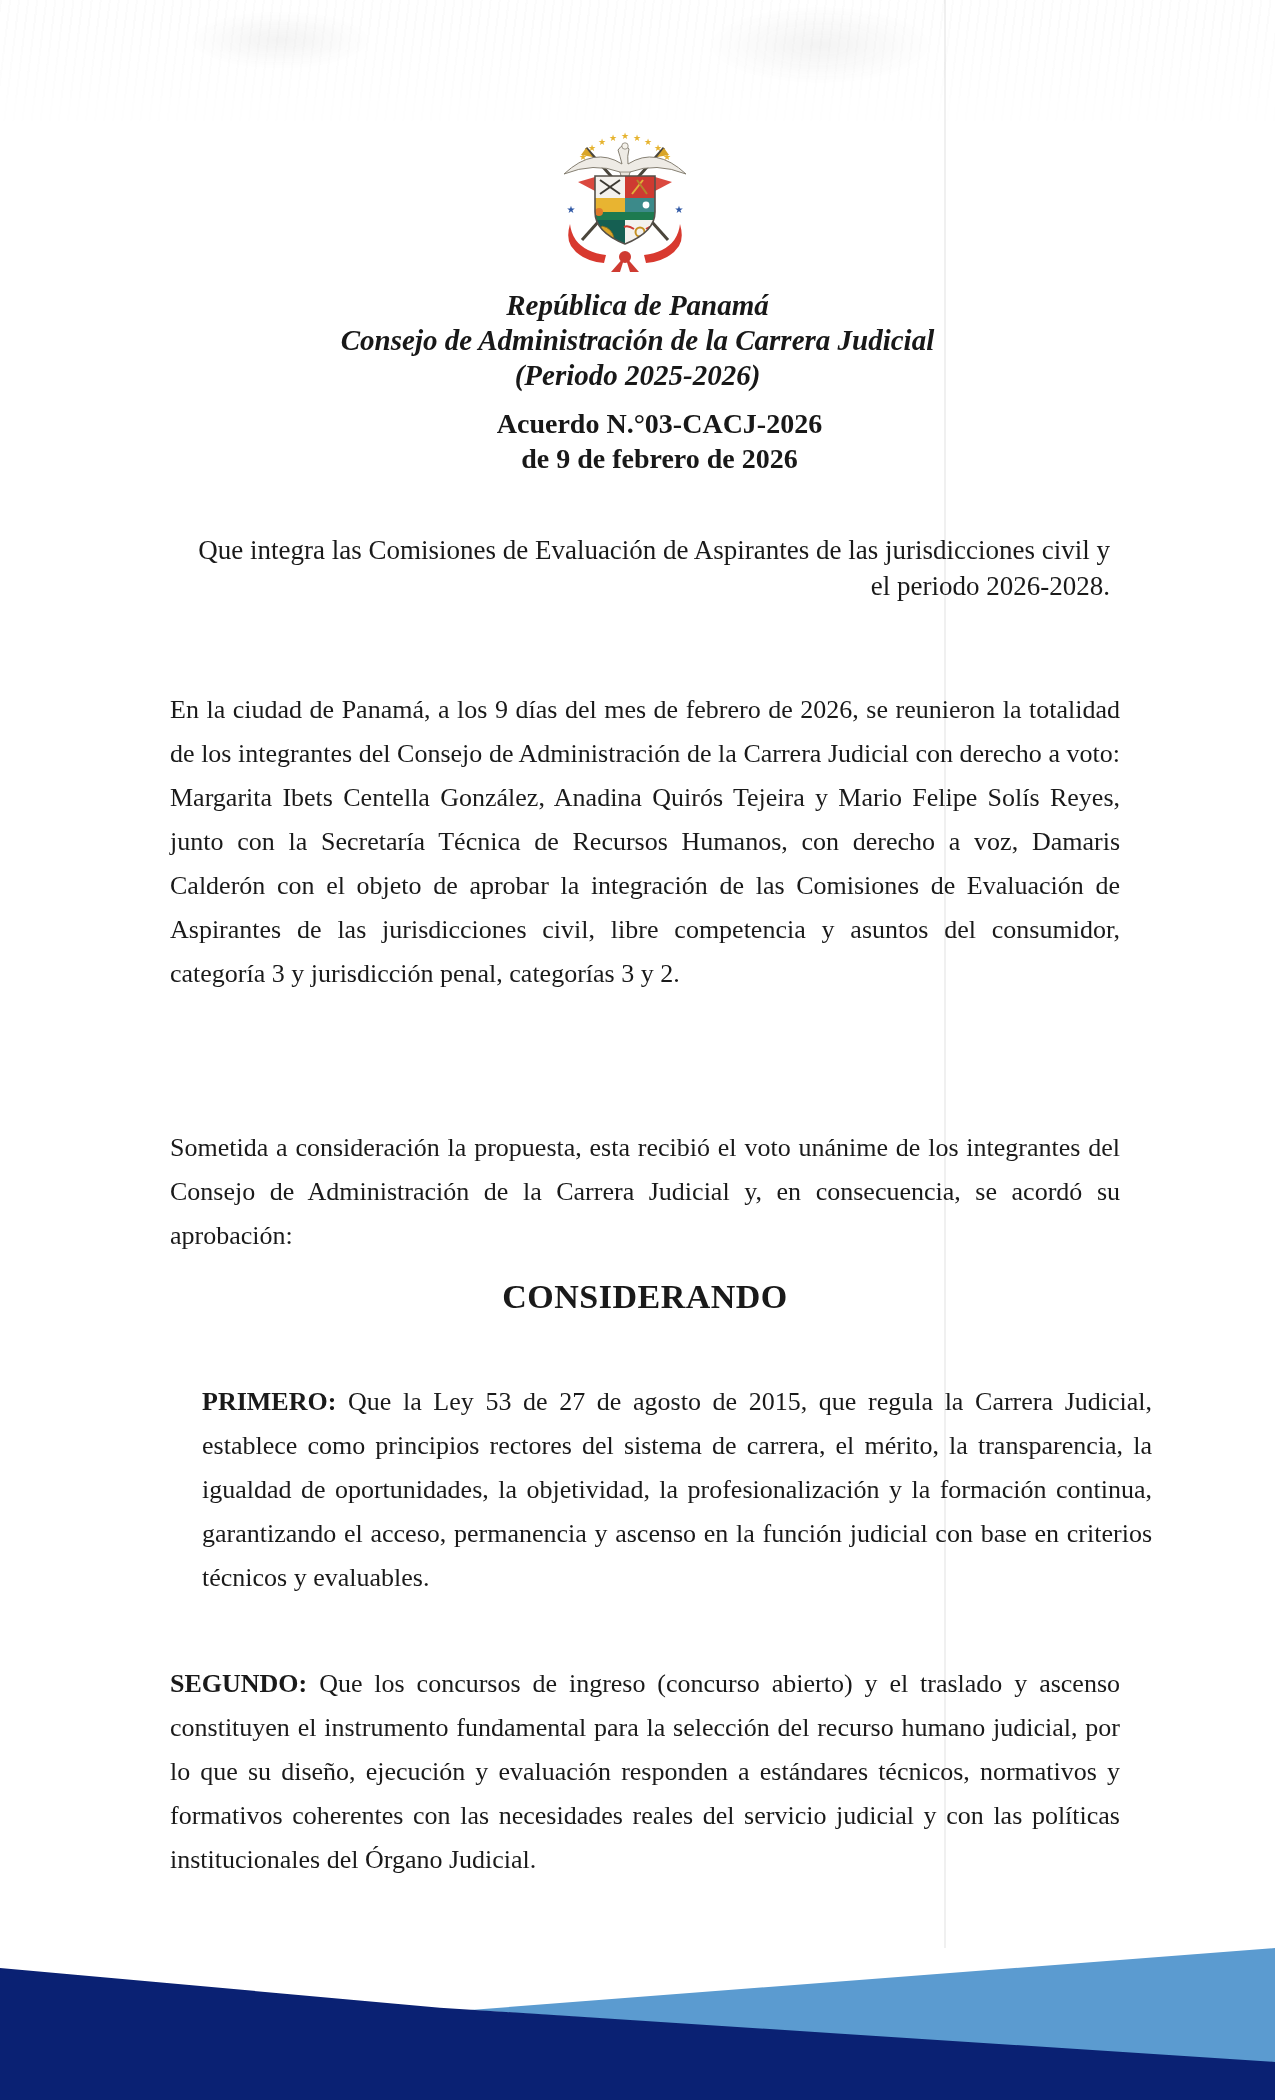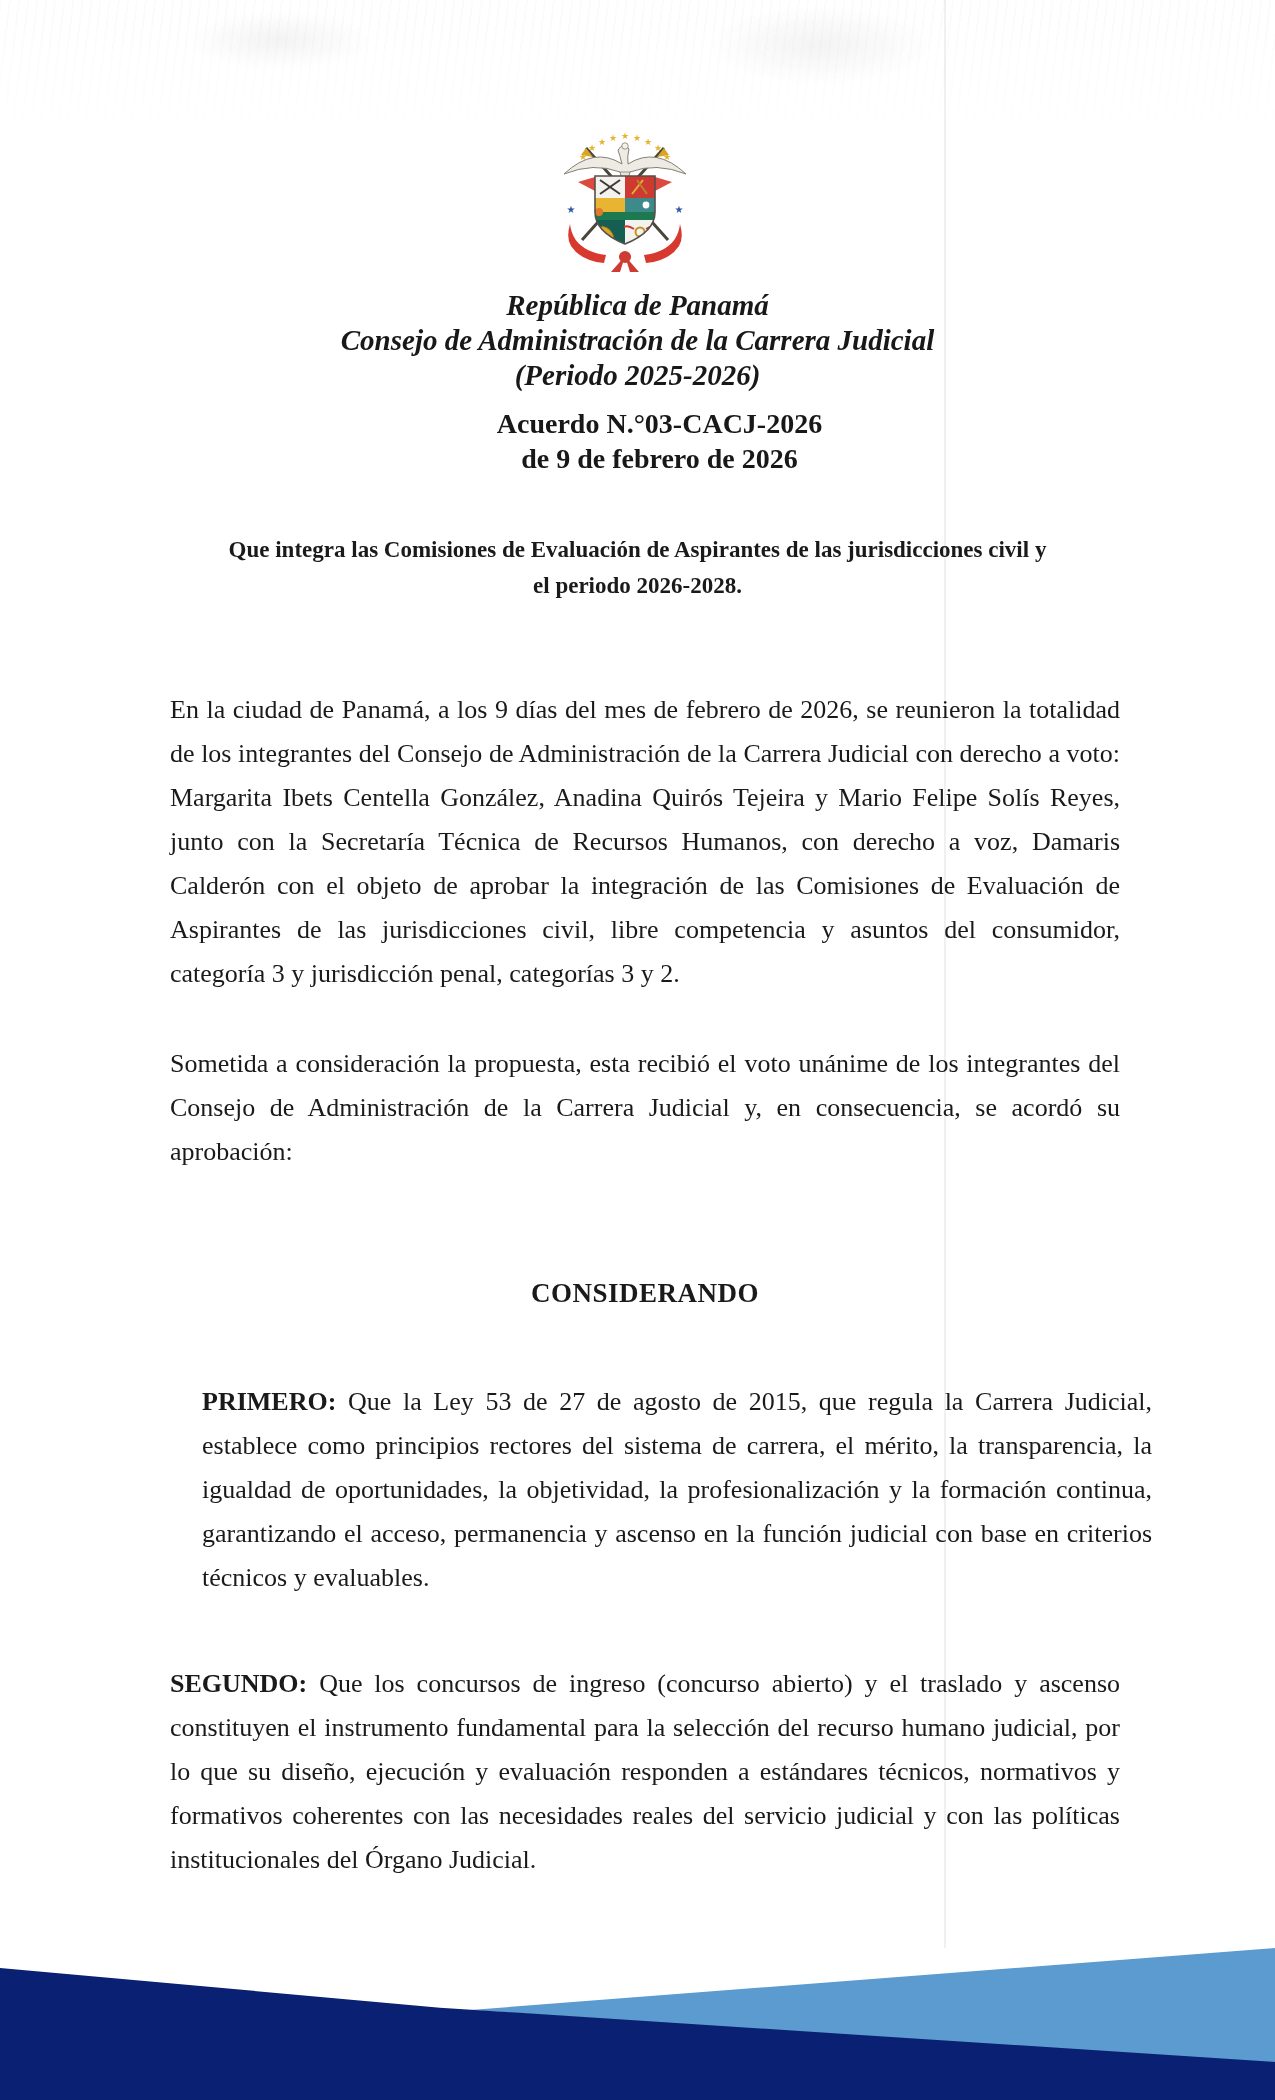--- a/index.html
+++ b/index.html
@@ -41,34 +41,34 @@
     font-weight:bold;font-style:italic;
     font-size:29px;line-height:35px;color:#181818;
   }
   .acuerdo-block{margin-top:13px;padding-left:44px;}
   .acuerdo-line{
     font-weight:bold;font-size:28px;line-height:35px;color:#181818;
   }
 
   .subject{
     position:absolute;left:165px;top:532px;width:945px;
-    text-align:center;font-weight:bold;font-size:23px;line-height:36px;
+    text-align:right;font-weight:normal;font-size:27px;line-height:36px;
   }
 
   .para{
     position:absolute;left:170px;width:950px;
     font-size:26px;line-height:44px;
     text-align:justify;
   }
   .para b{font-weight:bold;}
   #p1{top:688px;}
-  #p2{top:1042px;}
+  #p2{top:1126px;}
   .considerando{
     position:absolute;left:170px;top:1278px;width:950px;
-    text-align:center;font-weight:bold;font-size:27px;letter-spacing:.5px;
+    text-align:center;font-weight:bold;font-size:34px;letter-spacing:.5px;
   }
   #primero{top:1380px;margin-left:32px;}
   #segundo{top:1662px;}
 
   .band{position:absolute;left:0;top:1938px;width:1275px;height:162px;}
   .band-light{
     position:absolute;inset:0;
     clip-path:polygon(36.9% 44.4%, 100% 6.2%, 100% 77.8%);
   }
   .band-navy{

